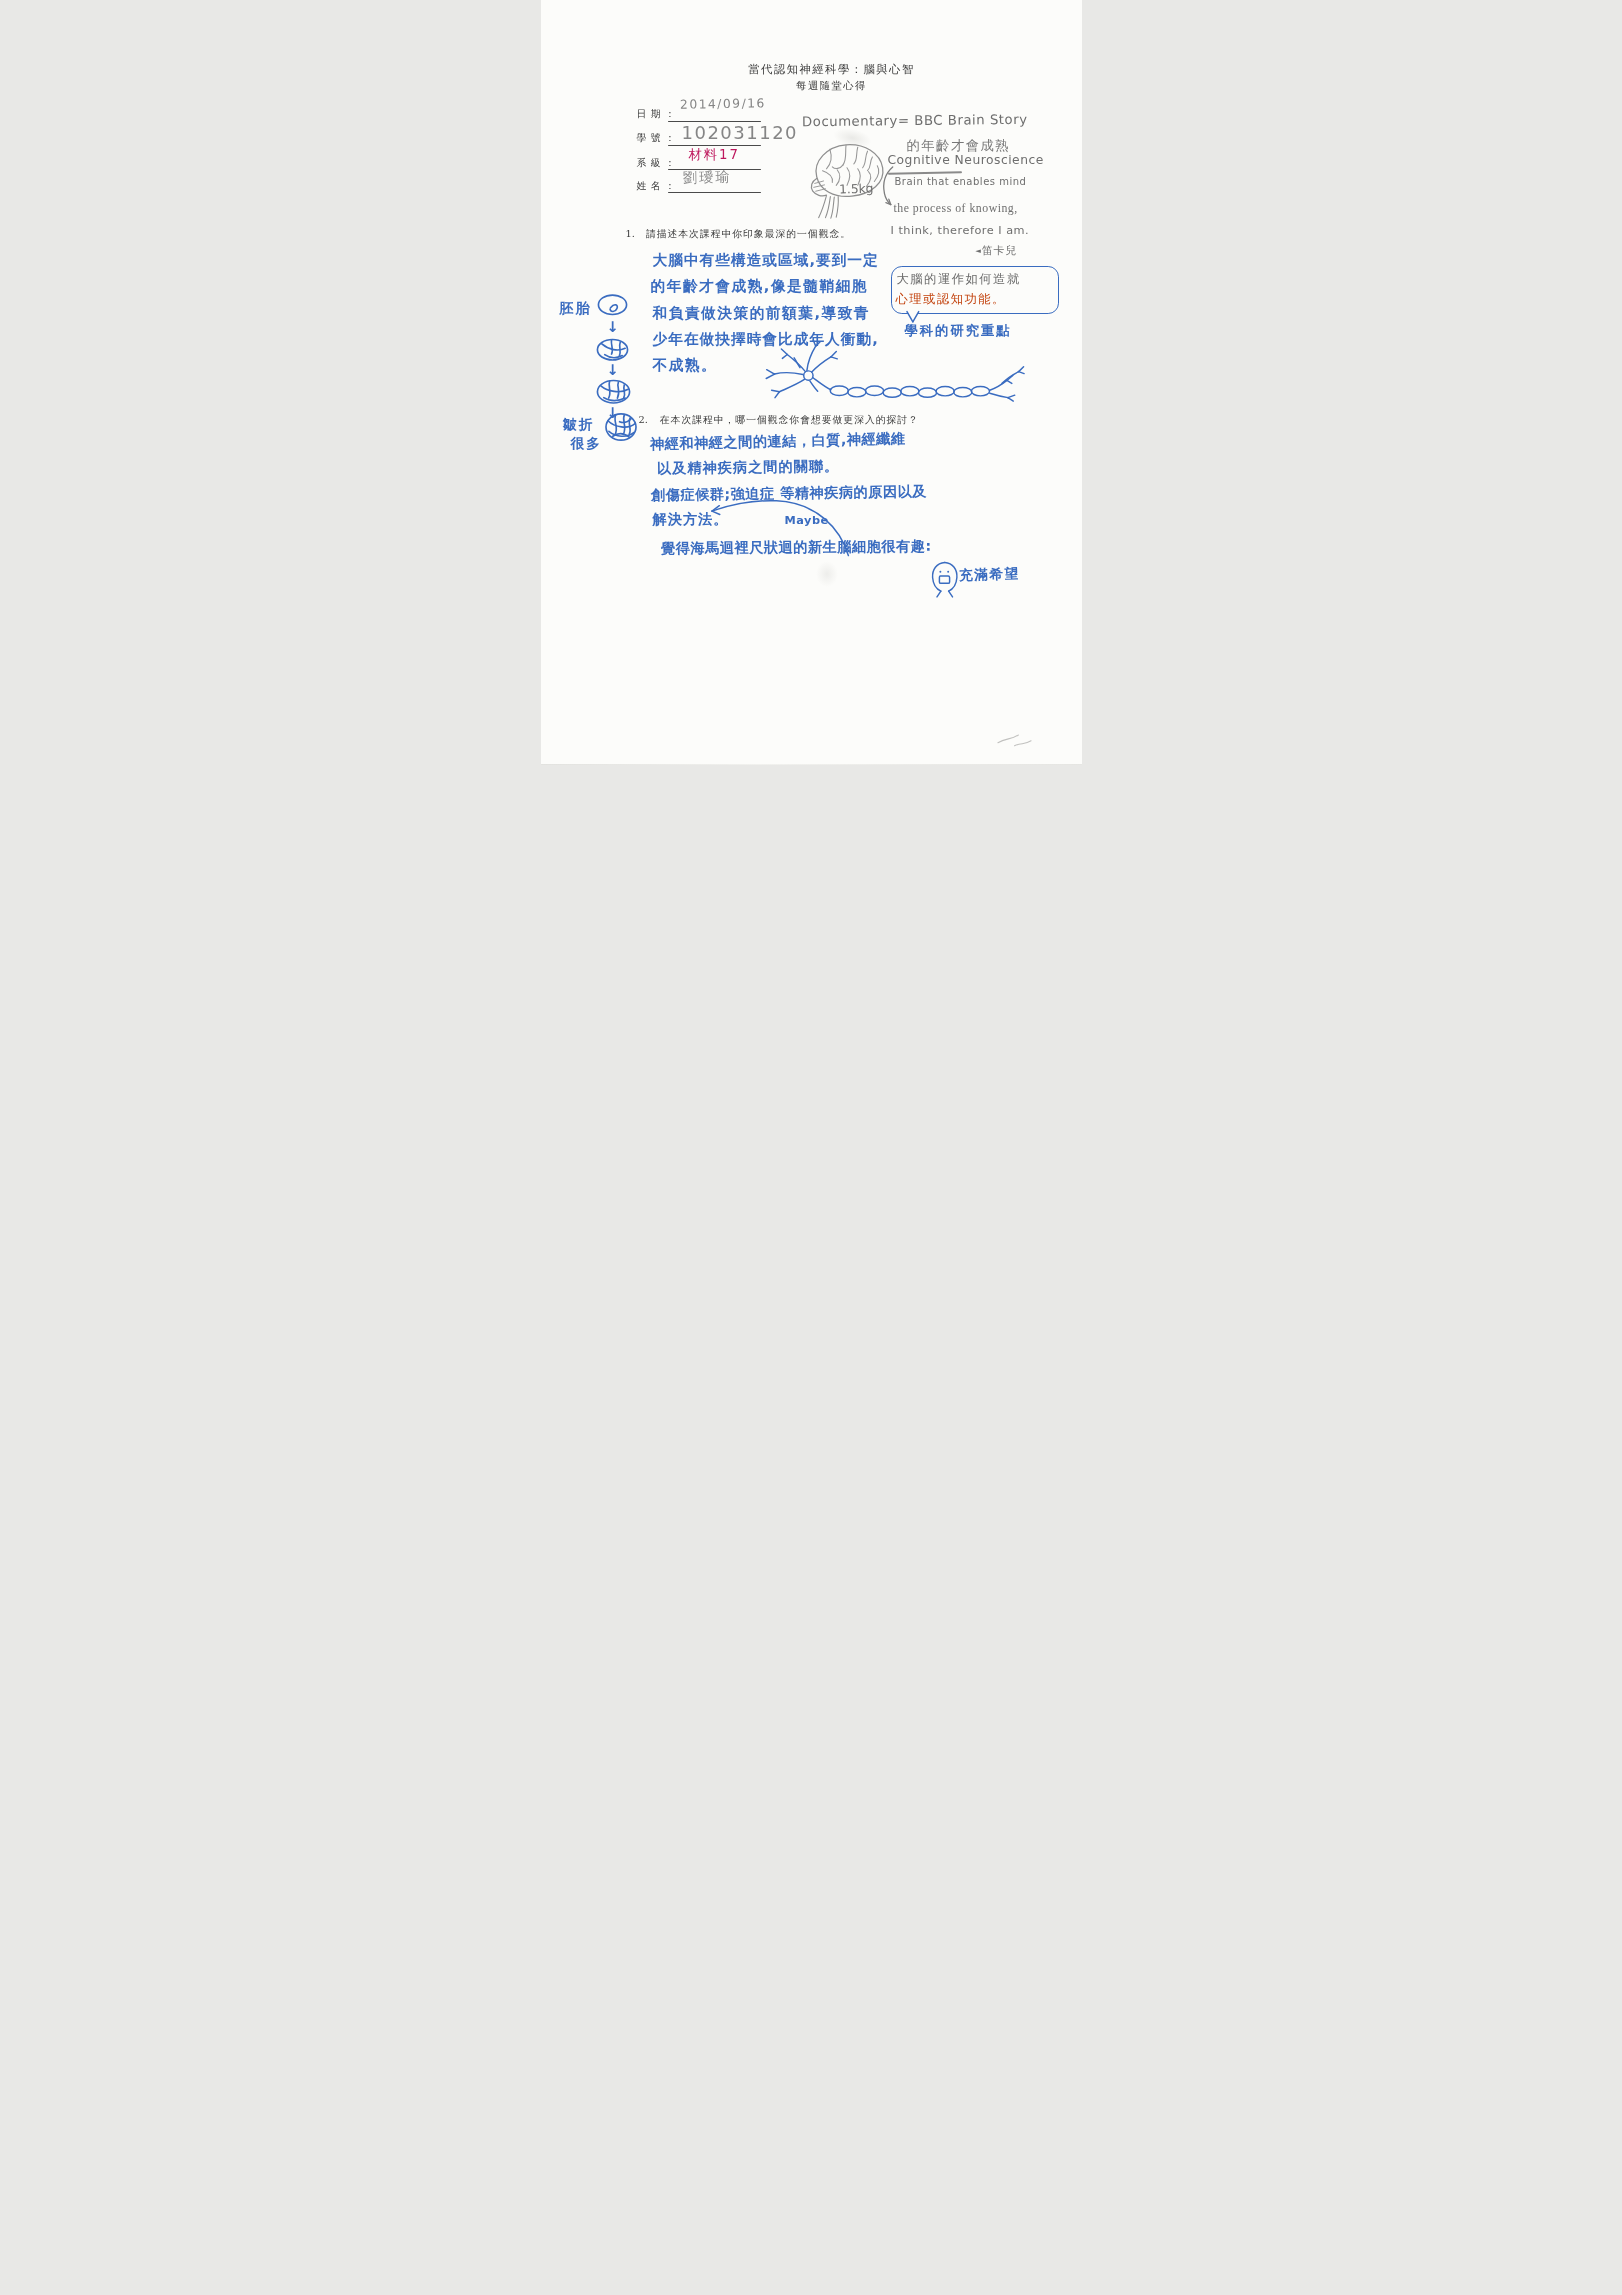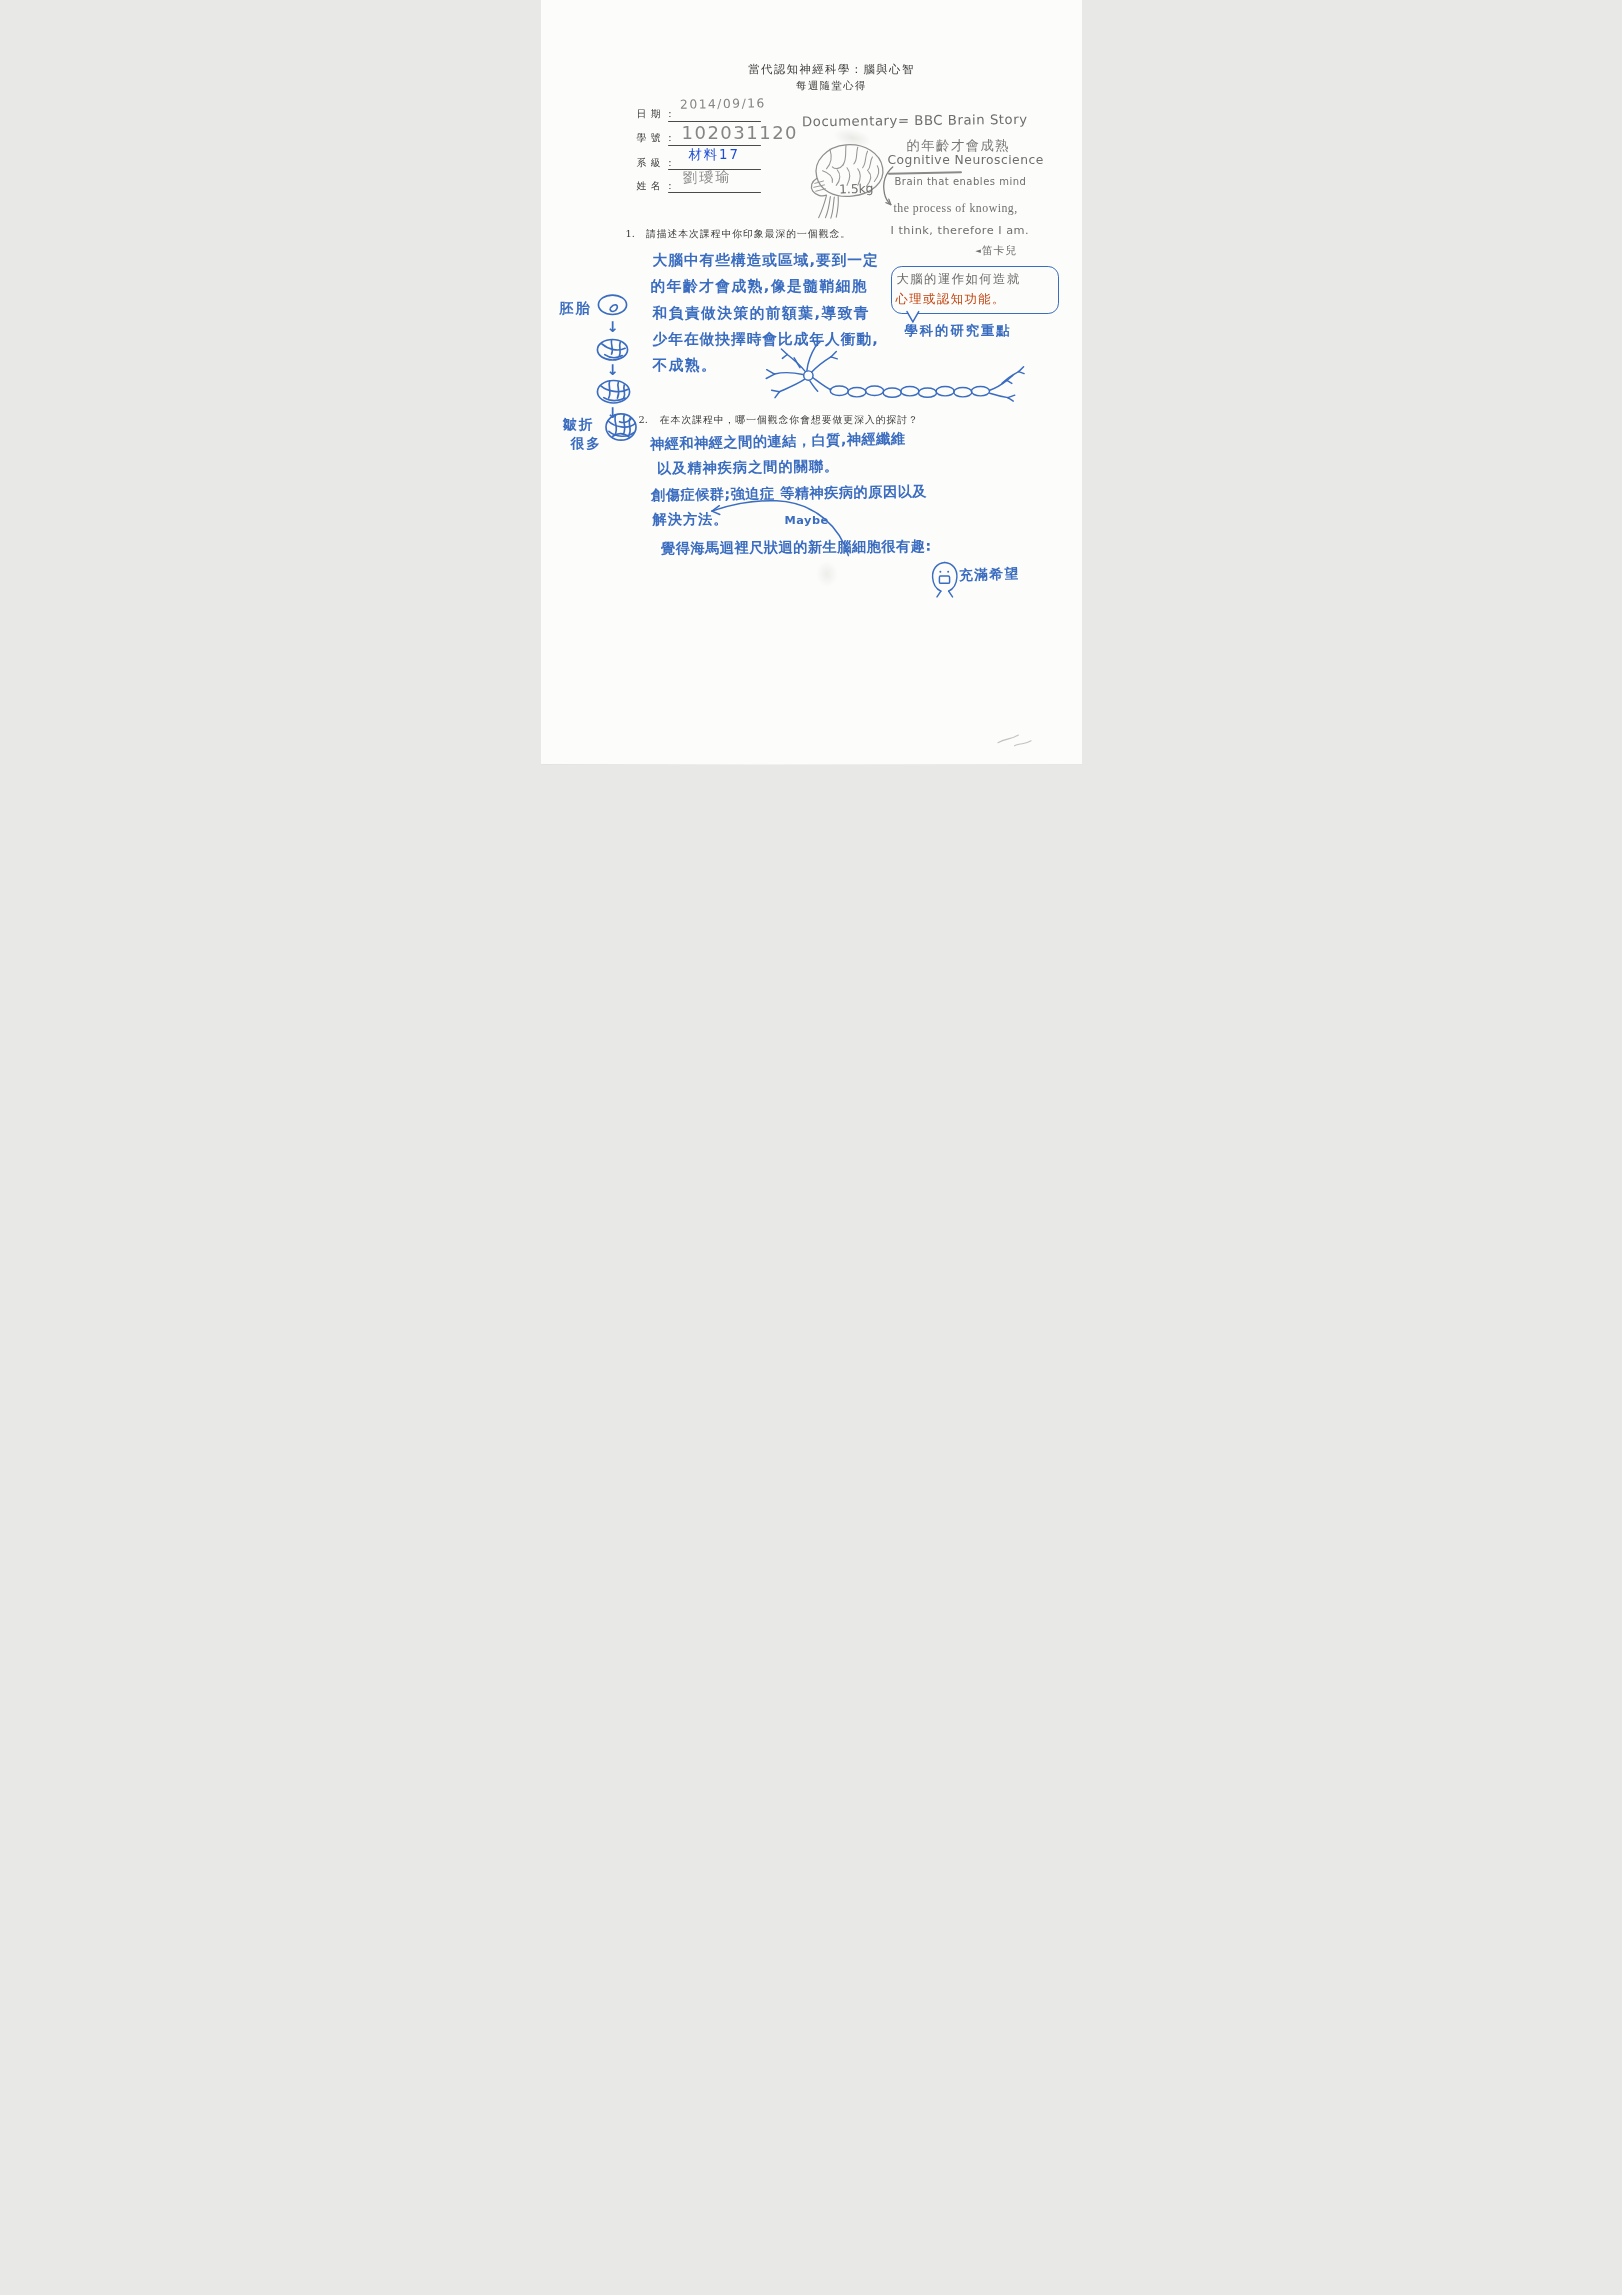--- a/index.html
+++ b/index.html
@@ -31,21 +31,21 @@
   <div class="abs print" style="left:96px;top:108px;font-size:9.8px;letter-spacing:4.4px;">日期：</div>
   <div class="underline-slot" style="left:127px;top:121px;width:93px;"></div>
   <div class="abs pencil" style="left:139px;top:97px;font-size:12.3px;letter-spacing:1.5px;color:#858585;transform:rotate(-1deg);">2014/09/16</div>
 
   <div class="abs print" style="left:96px;top:132px;font-size:9.8px;letter-spacing:4.4px;">學號：</div>
   <div class="underline-slot" style="left:127px;top:145px;width:93px;"></div>
   <div class="abs pencil" style="left:141px;top:122px;font-size:18px;letter-spacing:1.5px;color:#858585;">102031120</div>
 
   <div class="abs print" style="left:96px;top:157px;font-size:9.8px;letter-spacing:4.4px;">系級：</div>
   <div class="underline-slot" style="left:127px;top:169px;width:93px;"></div>
-  <div class="abs pencil" style="left:148px;top:146px;font-size:13.3px;letter-spacing:2px;color:#1d4ed8;">材料17</div>
+  <div class="abs pencil" style="left:148px;top:146px;font-size:13.3px;letter-spacing:2px;color:#be185d;">材料17</div>
 
   <div class="abs print" style="left:96px;top:180px;font-size:9.8px;letter-spacing:4.4px;">姓名：</div>
   <div class="underline-slot" style="left:127px;top:192px;width:93px;"></div>
   <div class="abs pencil" style="left:142px;top:168px;font-size:14.2px;letter-spacing:2px;color:#8a8a8a;transform:rotate(-1deg);">劉璦瑜</div>
 
   <div class="abs pencil" style="left:261px;top:113px;font-size:13.3px;letter-spacing:0.5px;transform:rotate(-0.6deg);">Documentary= BBC Brain Story</div>
   <div class="abs pencil" style="left:366px;top:137px;font-size:13.3px;letter-spacing:1.5px;color:#777;">的年齡才會成熟</div>
   <div class="abs pencil" style="left:347px;top:153px;font-size:12.3px;letter-spacing:0.5px;">Cognitive Neuroscience</div>
   <div style="position:absolute;left:347px;top:172px;width:74px;height:1.5px;background:#8a8a8a;border-radius:1px;transform:rotate(-1deg);"></div>
 

